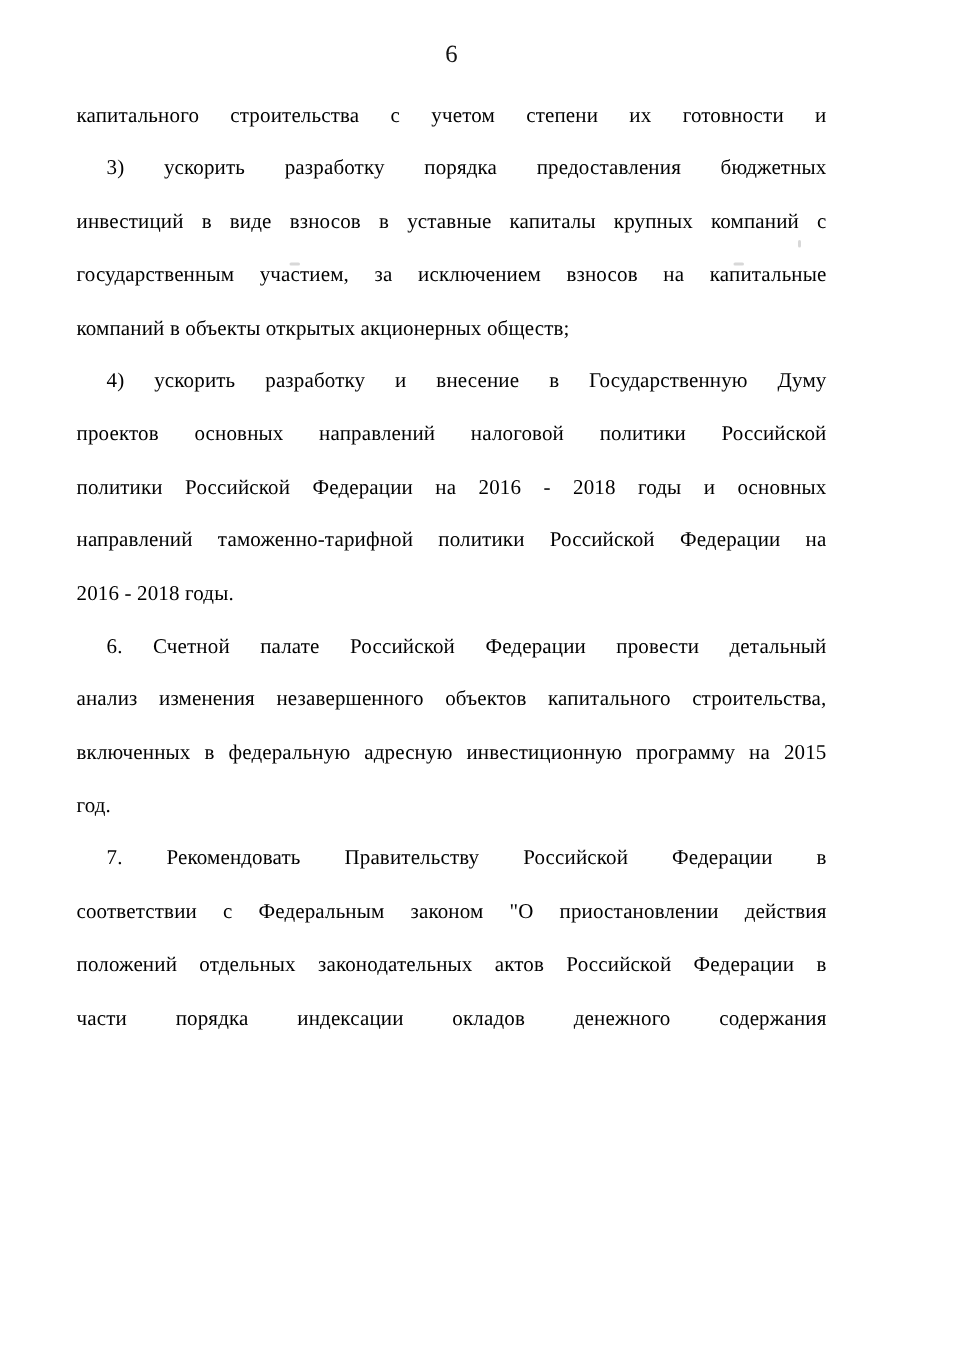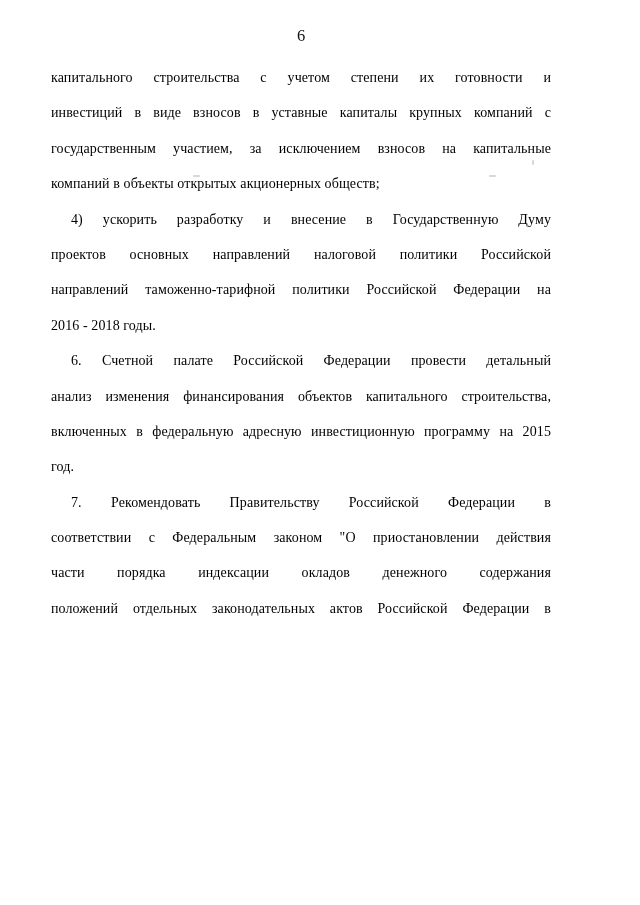--- a/index.html
+++ b/index.html
@@ -68,38 +68,40 @@
 <body>
 
 <div class="page">
 
   <div class="pagenum">6</div>
 
   <div class="content">
 
     <p class="line">капитального строительства с учетом степени их готовности и</p>
 
+    <p class="line indent">3) ускорить разработку порядка предоставления бюджетных</p>
     <p class="line">инвестиций в виде взносов в уставные капиталы крупных компаний с</p>
     <p class="line">государственным участием, за исключением взносов на капитальные</p>
     <p class="line end">компаний в объекты открытых акционерных обществ;</p>
 
     <p class="line indent">4) ускорить разработку и внесение в Государственную Думу</p>
     <p class="line">проектов основных направлений налоговой политики Российской</p>
+    <p class="line">политики Российской Федерации на 2016 - 2018 годы и основных</p>
     <p class="line">направлений таможенно-тарифной политики Российской Федерации на</p>
     <p class="line end">2016 - 2018 годы.</p>
 
     <p class="line indent">6. Счетной палате Российской Федерации провести детальный</p>
-    <p class="line">анализ изменения финансирования объектов капитального строительства,</p>
+    <p class="line">анализ изменения незавершенного объектов капитального строительства,</p>
     <p class="line">включенных в федеральную адресную инвестиционную программу на 2015</p>
     <p class="line end">год.</p>
 
     <p class="line indent">7. Рекомендовать Правительству Российской Федерации в</p>
     <p class="line">соответствии с Федеральным законом "О приостановлении действия</p>
+    <p class="line">положений отдельных законодательных актов Российской Федерации в</p>
     <p class="line">части порядка индексации окладов денежного содержания</p>
-    <p class="line">положений отдельных законодательных актов Российской Федерации в</p>
 
   </div>
 
   <div class="artifact a1"></div>
   <div class="artifact a2"></div>
   <div class="artifact a3"></div>
 
 </div>
 
 </body></html>

